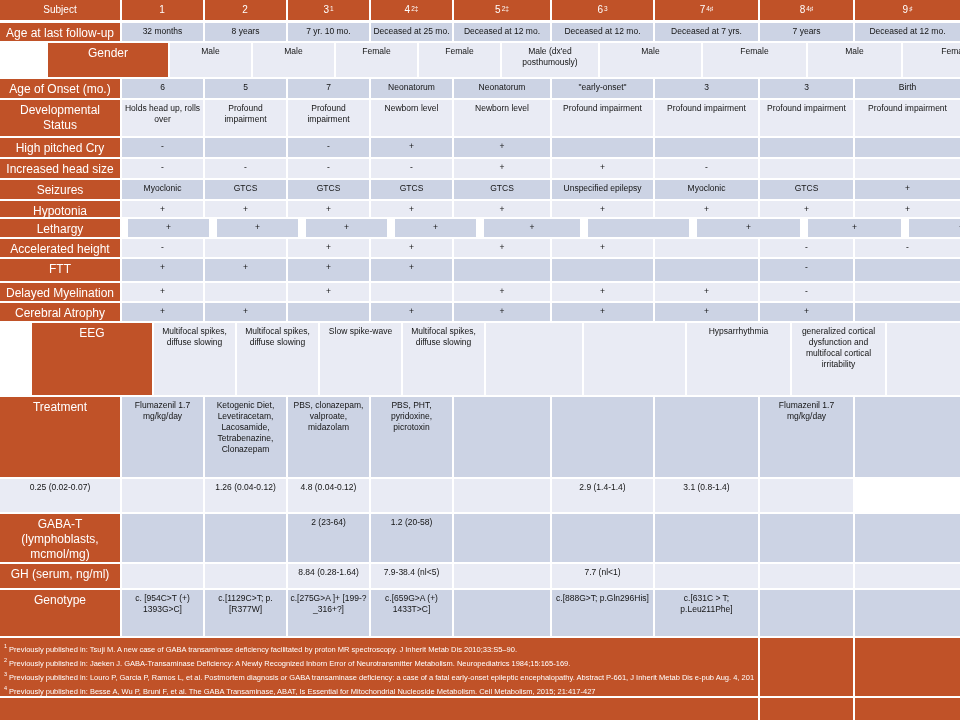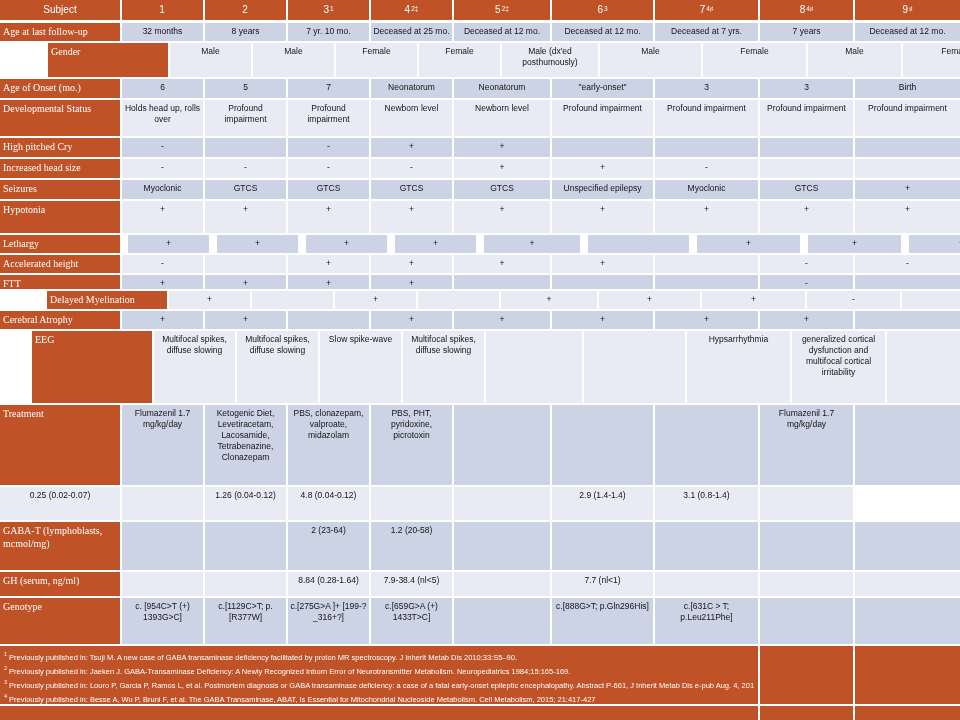--- a/index.html
+++ b/index.html
@@ -20,21 +20,21 @@
   .trow.footband{grid-template-columns:758px 93px 105px;}
   .trow.footband:last-child{margin-bottom:0;}
   .cell{overflow:hidden;}
   .orange{background:#C05228;color:#ffffff;}
   .corner,.head{
     display:flex;align-items:center;justify-content:center;
     font-size:10px;line-height:1;
   }
   .head sup{font-size:6.5px;margin-left:1px;transform:translateY(-1px);}
   .rowlabel{
-    font-size:10px;line-height:1.25;padding:3px 3px 2px 3px;text-align:left;font-family:Liberation Serif, serif;
+    font-size:12px;line-height:1.25;padding:3px 3px 2px 3px;text-align:center;
   }
   .data{
     font-size:8.5px;line-height:1.3;padding:3px 2px 2px 2px;
     text-align:center;color:#141414;
   }
   .light{background:#E9EBF4;}
   .med{background:#CCD3E4;}
   .footnotes{padding:3px 4px 2px 4px;}
   .fnline{font-size:7.5px;line-height:11.5px;white-space:nowrap;overflow:hidden;}
   .fnline sup{font-size:5.5px;margin-right:2px;}
@@ -160,21 +160,21 @@
         <div class="cell data med">Myoclonic</div>
         <div class="cell data med">GTCS</div>
         <div class="cell data med">GTCS</div>
         <div class="cell data med">GTCS</div>
         <div class="cell data med">GTCS</div>
         <div class="cell data med">Unspecified epilepsy</div>
         <div class="cell data med">Myoclonic</div>
         <div class="cell data med">GTCS</div>
         <div class="cell data med">+</div>
       </div>
-      <div class="trow" style="height: 32px;">
+      <div class="trow" style="height: 16px;">
         <div class="cell orange rowlabel">Hypotonia</div>
         <div class="cell data light">+</div>
         <div class="cell data light">+</div>
         <div class="cell data light">+</div>
         <div class="cell data light">+</div>
         <div class="cell data light">+</div>
         <div class="cell data light">+</div>
         <div class="cell data light">+</div>
         <div class="cell data light">+</div>
         <div class="cell data light">+</div>
@@ -196,33 +196,33 @@
         <div class="cell data light">-</div>
         <div class="cell data light"></div>
         <div class="cell data light">+</div>
         <div class="cell data light">+</div>
         <div class="cell data light">+</div>
         <div class="cell data light">+</div>
         <div class="cell data light"></div>
         <div class="cell data light">-</div>
         <div class="cell data light">-</div>
       </div>
-      <div class="trow" style="height: 14px;">
+      <div class="trow" style="height: 22px;">
         <div class="cell orange rowlabel">FTT</div>
         <div class="cell data med">+</div>
         <div class="cell data med">+</div>
         <div class="cell data med">+</div>
         <div class="cell data med">+</div>
         <div class="cell data med"></div>
         <div class="cell data med"></div>
         <div class="cell data med"></div>
         <div class="cell data med">-</div>
         <div class="cell data med"></div>
       </div>
-      <div class="trow" style="height: 18px; padding-left: 47px;">
+      <div class="trow" style="height: 18px;">
         <div class="cell orange rowlabel">Delayed Myelination</div>
         <div class="cell data light">+</div>
         <div class="cell data light"></div>
         <div class="cell data light">+</div>
         <div class="cell data light"></div>
         <div class="cell data light">+</div>
         <div class="cell data light">+</div>
         <div class="cell data light">+</div>
         <div class="cell data light">-</div>
         <div class="cell data light"></div>

